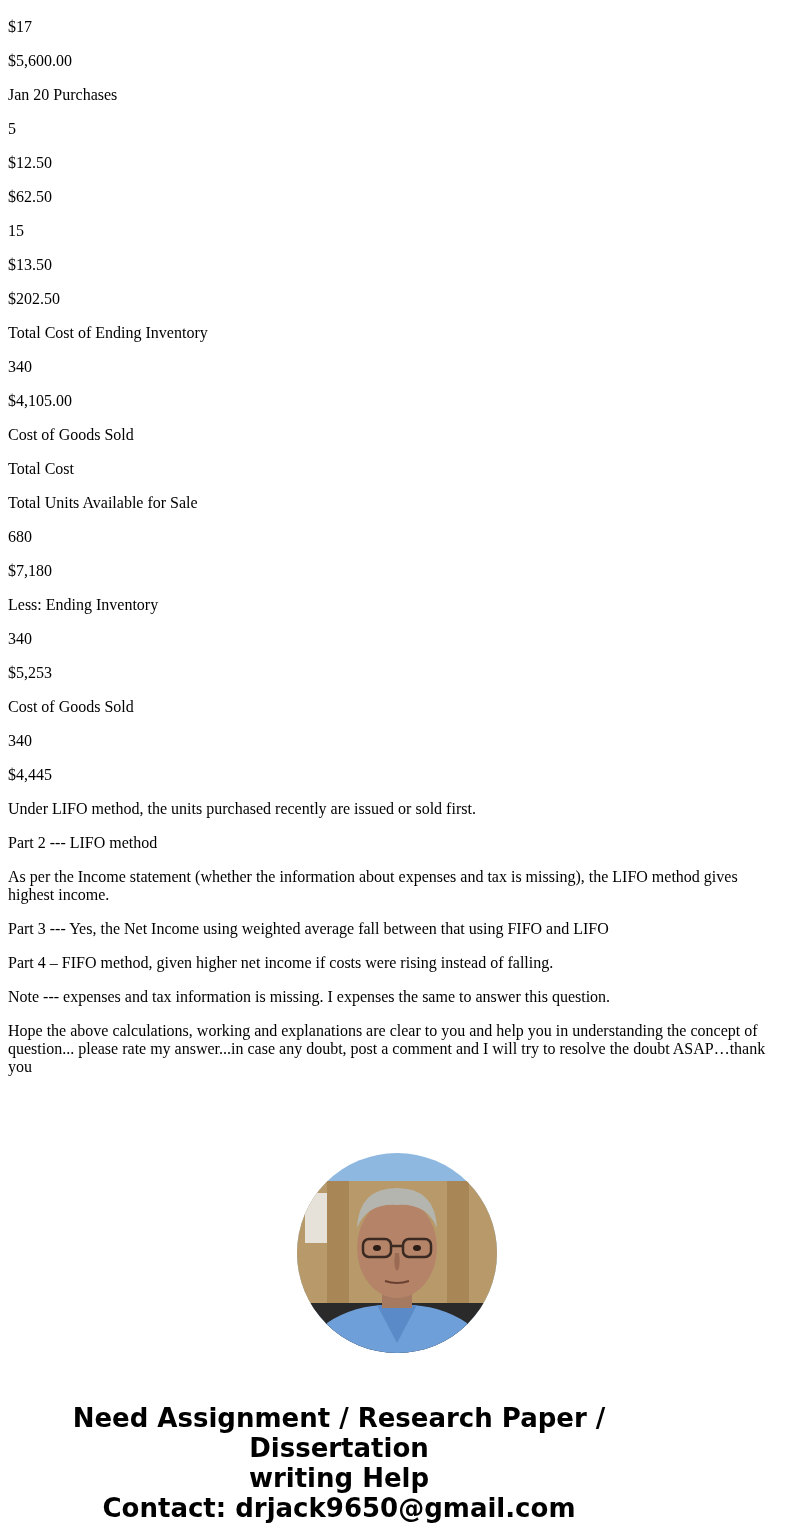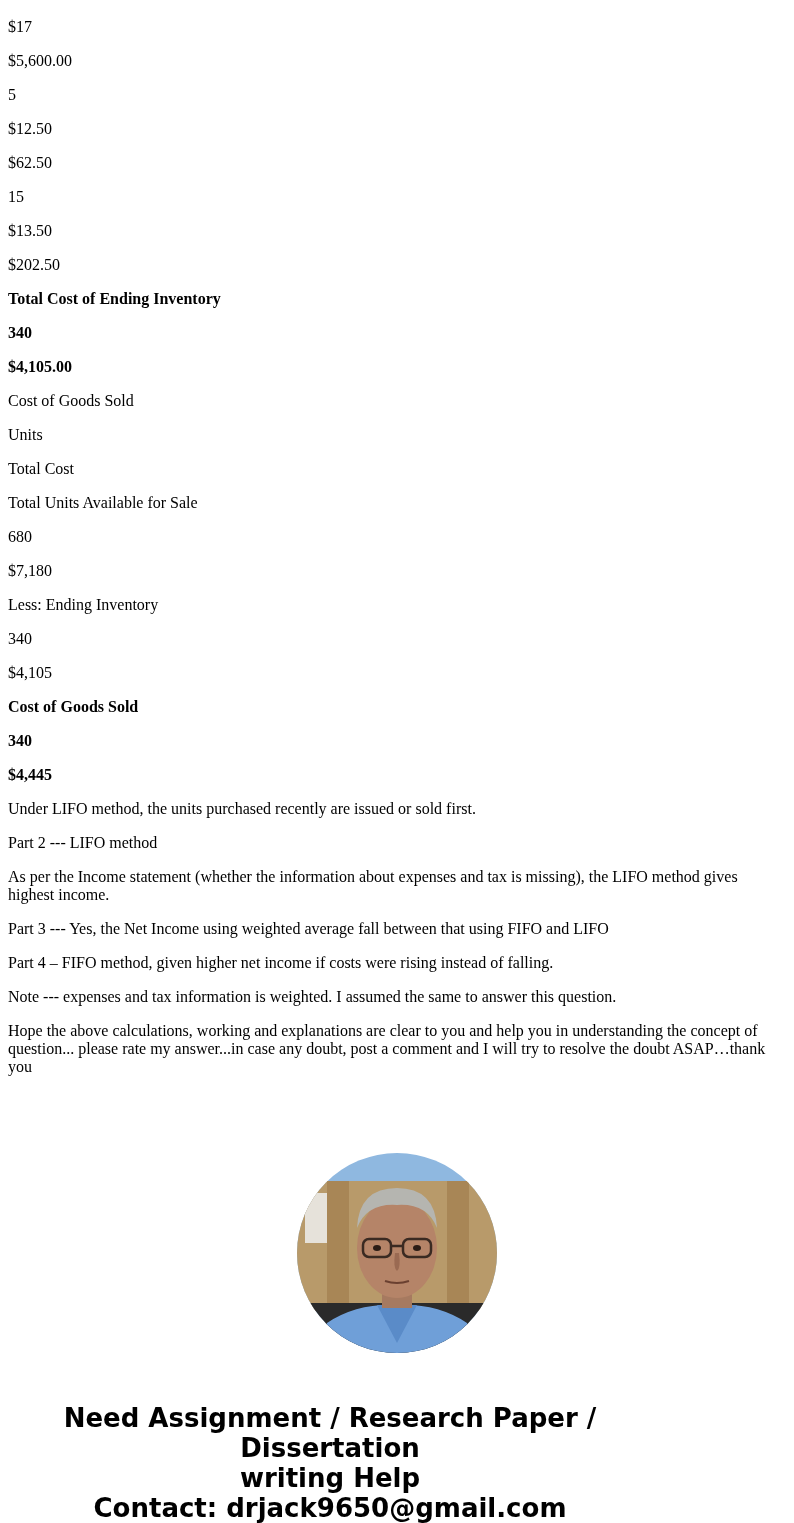--- a/index.html
+++ b/index.html
@@ -17,78 +17,78 @@
       left: 8px;
       top: -16px;
       width: 770px;
       height: 1138px;
       overflow: hidden;
     }
     .content p {
       margin: 0 0 16px 0;
       line-height: 18px;
     }
-    .content p.bold { font-weight: bold; }
+    .content p.bold { font-weight: normal; }
     .avatar-wrap {
       position: absolute;
       left: 297px;
       top: 1153px;
       width: 200px;
       height: 200px;
       border-radius: 50%;
       overflow: hidden;
     }
     .avatar-wrap svg { display: block; }
     .promo {
       position: absolute;
-      left: 3px;
+      left: 12px;
       top: 1403px;
       width: 654px;
       text-align: center;
       font-family: "DejaVu Sans", sans-serif;
       font-weight: bold;
       font-size: 26px;
       line-height: 30px;
       color: #000;
     }
   </style>
 </head>
 <body>
 
 <div class="content" id="content">
     <p>320</p>
     <p>$17</p>
     <p>$5,600.00</p>
+    <p>Jan 20 Purchases</p>
     <p>5</p>
     <p>$12.50</p>
     <p>$62.50</p>
     <p>15</p>
     <p>$13.50</p>
     <p>$202.50</p>
     <p class="bold">Total Cost of Ending Inventory</p>
     <p class="bold">340</p>
     <p class="bold">$4,105.00</p>
     <p>Cost of Goods Sold</p>
-    <p>Units</p>
     <p>Total Cost</p>
     <p>Total Units Available for Sale</p>
     <p>680</p>
     <p>$7,180</p>
     <p>Less: Ending Inventory</p>
     <p>340</p>
-    <p>$4,105</p>
+    <p>$5,253</p>
     <p class="bold">Cost of Goods Sold</p>
     <p class="bold">340</p>
     <p class="bold">$4,445</p>
     <p>Under LIFO method, the units purchased recently are issued or sold first.</p>
     <p>Part 2 --- LIFO method</p>
     <p>As per the Income statement (whether the information about expenses and tax is missing), the LIFO method gives highest income.</p>
     <p>Part 3 --- Yes, the Net Income using weighted average fall between that using FIFO and LIFO</p>
     <p>Part 4 – FIFO method, given higher net income if costs were rising instead of falling.</p>
-    <p>Note --- expenses and tax information is weighted. I assumed the same to answer this question.</p>
+    <p>Note --- expenses and tax information is missing. I expenses the same to answer this question.</p>
     <p>Hope the above calculations, working and explanations are clear to you and help you in understanding the concept of question... please rate my answer...in case any doubt, post a comment and I will try to resolve the doubt ASAP…thank you</p>
   </div>
 
 <div class="avatar-wrap">
   <svg width="200" height="200" viewBox="0 0 200 200">
     <rect x="0" y="0" width="200" height="200" fill="#8fb8e0"></rect>
     <rect x="0" y="28" width="200" height="130" fill="#b89a6a"></rect>
     <rect x="8" y="40" width="30" height="50" fill="#e6e2da"></rect>
     <rect x="30" y="28" width="22" height="130" fill="#a88656"></rect>
     <rect x="150" y="28" width="22" height="130" fill="#a88656"></rect>

